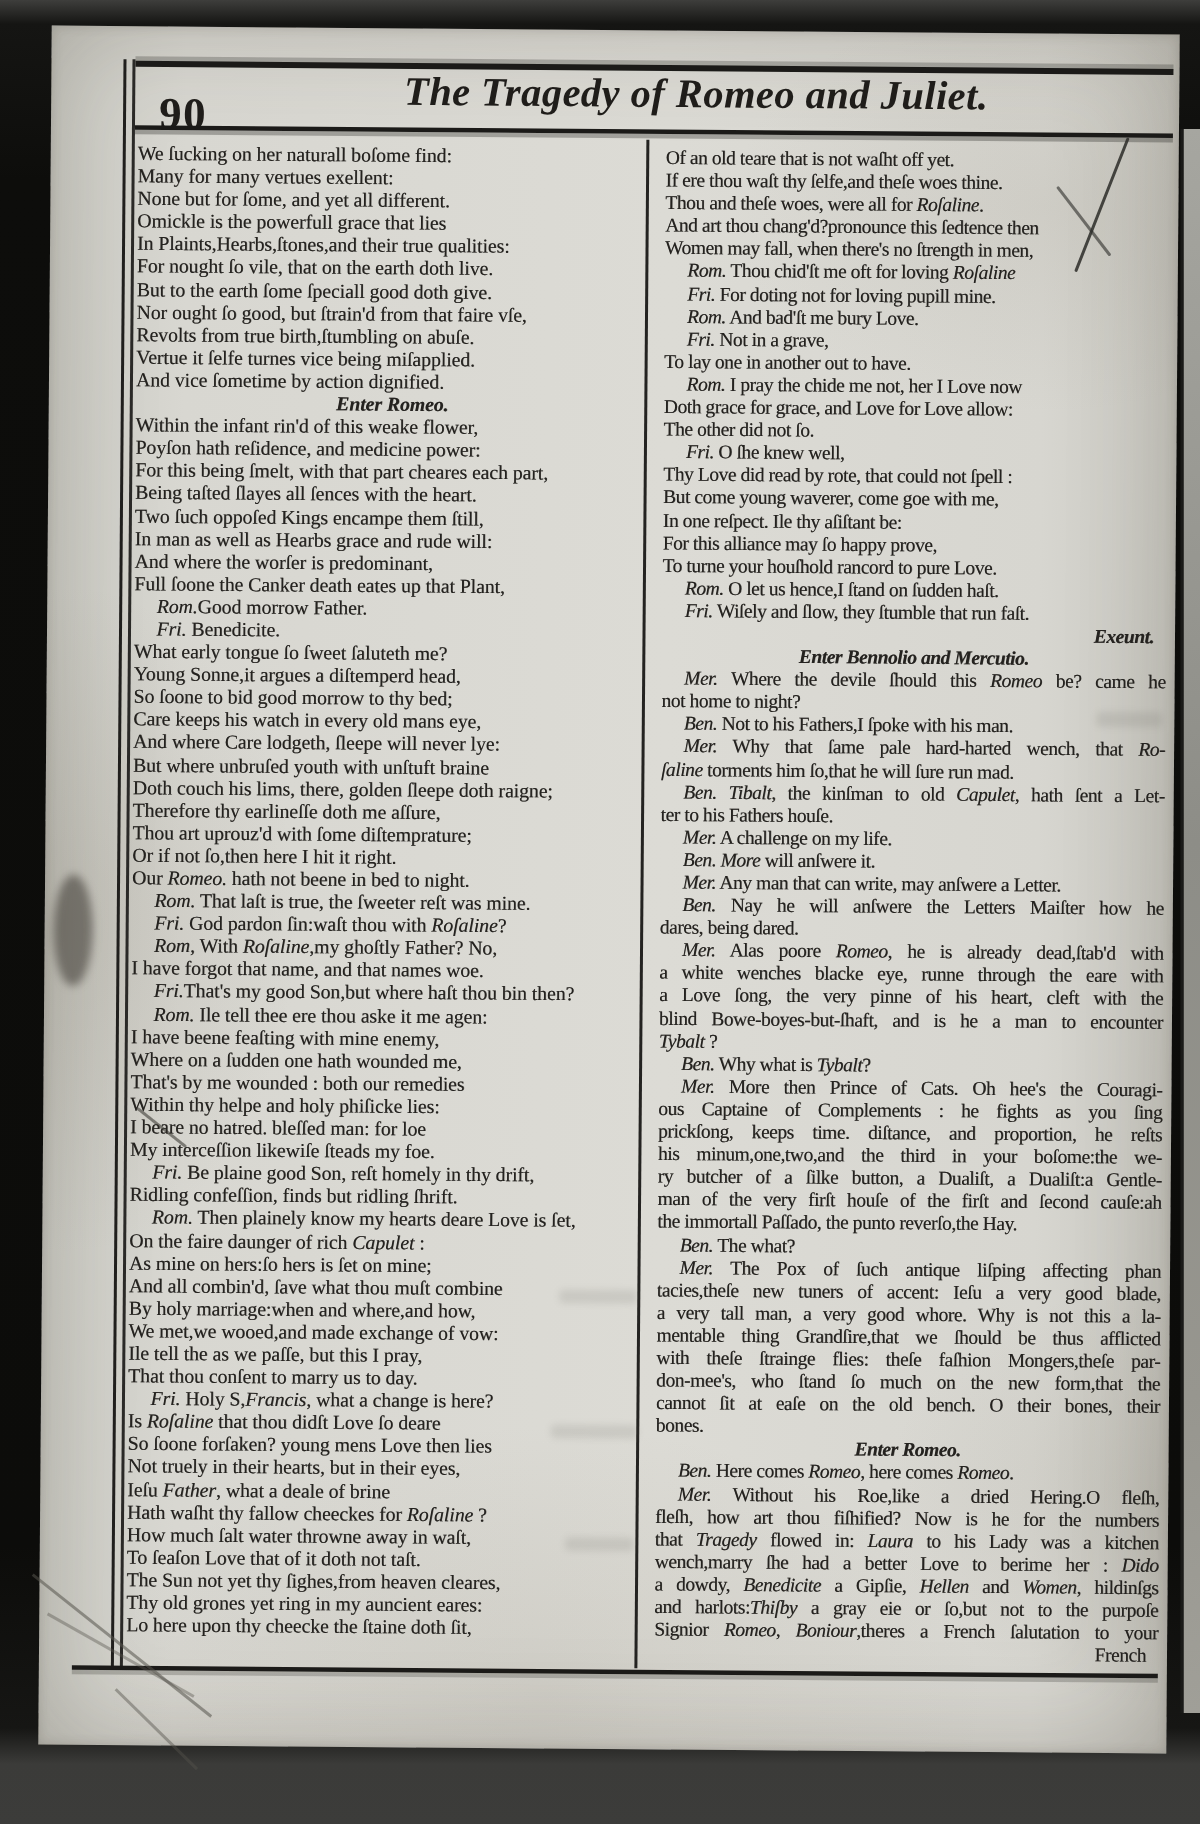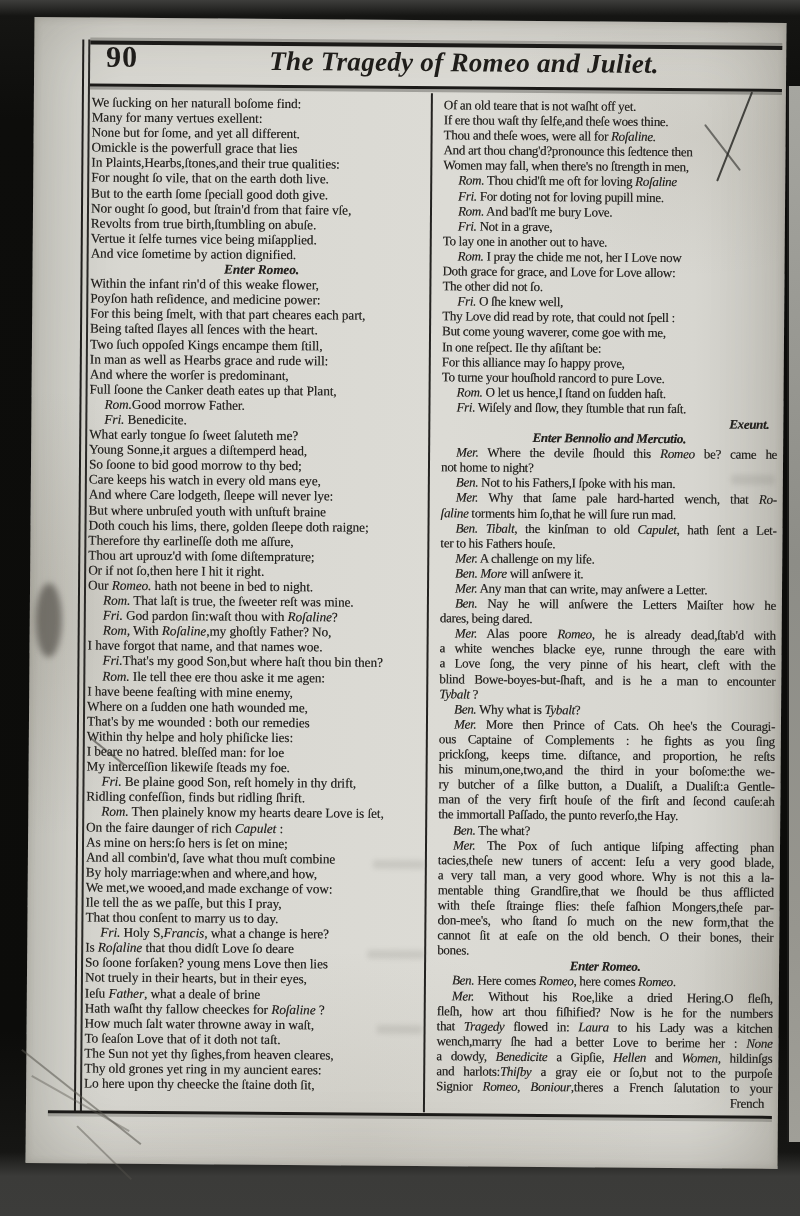--- a/index.html
+++ b/index.html
@@ -26,21 +26,21 @@
   }
   .rule{position:absolute;background:#1b1a18;}
   #rule-top{left:56px;top:23px;width:692px;height:4px;box-shadow:0 -3px 0 rgba(27,26,24,.25);}
   #rule-header{left:56px;top:66px;width:692px;height:3px;box-shadow:0 3px 0 rgba(27,26,24,.3);}
   #rule-bottom{left:22px;top:1093px;width:724px;height:2.5px;box-shadow:0 3px 0 rgba(27,26,24,.22);}
   .vrule{position:absolute;background:#201f1d;}
   #frame-left-outer{left:48px;top:22px;width:2px;height:1073px;}
   #frame-left-inner{left:53.5px;top:22px;width:2px;height:1073px;background:#2a2927;}
   #column-divider{left:397px;top:73px;width:1.8px;height:1019px;background:#242321;}
   .page-number{
-    position:absolute;left:72px;top:22px;font-size:30px;font-weight:600;color:#1f1d1a;
+    position:absolute;left:72px;top:42px;font-size:30px;font-weight:600;color:#1f1d1a;
     letter-spacing:1px;
   }
   .running-title{
     position:absolute;left:130px;top:27px;width:600px;text-align:center;
     font-style:italic;font-weight:600;font-size:27px;color:#1f1d1a;letter-spacing:.3px;
   }
   .col{
     position:absolute;top:77px;color:#24221f;
     text-shadow:0.25px 0 0 rgba(35,33,30,.55);
   }
@@ -209,21 +209,21 @@
       <div class="tl jst">mentable thing Grandſire,that we ſhould be thus afflicted</div>
       <div class="tl jst">with theſe ſtrainge flies: theſe faſhion Mongers,theſe par-</div>
       <div class="tl jst">don-mee's, who ſtand ſo much on the new form,that the</div>
       <div class="tl jst">cannot ſit at eaſe on the old bench. O their bones, their</div>
       <div class="tl">bones.</div>
       <div class="tl ac"><i>Enter Romeo.</i></div>
       <div class="tl ind"><i>Ben.</i> Here comes <i>Romeo</i>, here comes <i>Romeo</i>.</div>
       <div class="tl ind jst"><i>Mer.</i> Without his Roe,like a dried Hering.O fleſh,</div>
       <div class="tl jst">fleſh, how art thou fiſhified? Now is he for the numbers</div>
       <div class="tl jst">that <i>Tragedy</i> flowed in: <i>Laura</i> to his Lady was a kitchen</div>
-      <div class="tl jst">wench,marry ſhe had a better Love to berime her : <i>None</i></div>
+      <div class="tl jst">wench,marry ſhe had a better Love to berime her : <i>Dido</i></div>
       <div class="tl jst">a dowdy, <i>Benedicite</i> a Gipſie, <i>Hellen</i> and <i>Women</i>, hildinſgs</div>
       <div class="tl jst">and harlots:<i>Thiſby</i> a gray eie or ſo,but not to the purpoſe</div>
       <div class="tl jst">Signior <i>Romeo</i>, <i>Boniour</i>,theres a French ſalutation to your</div>
       <div class="tl ar">French</div>
     </div>
 
   <div class="mark" id="ink-slash-1"></div>
   <div class="mark" id="ink-slash-2"></div>
   <div class="crease" id="crease-1"></div>
   <div class="crease" id="crease-2"></div>

